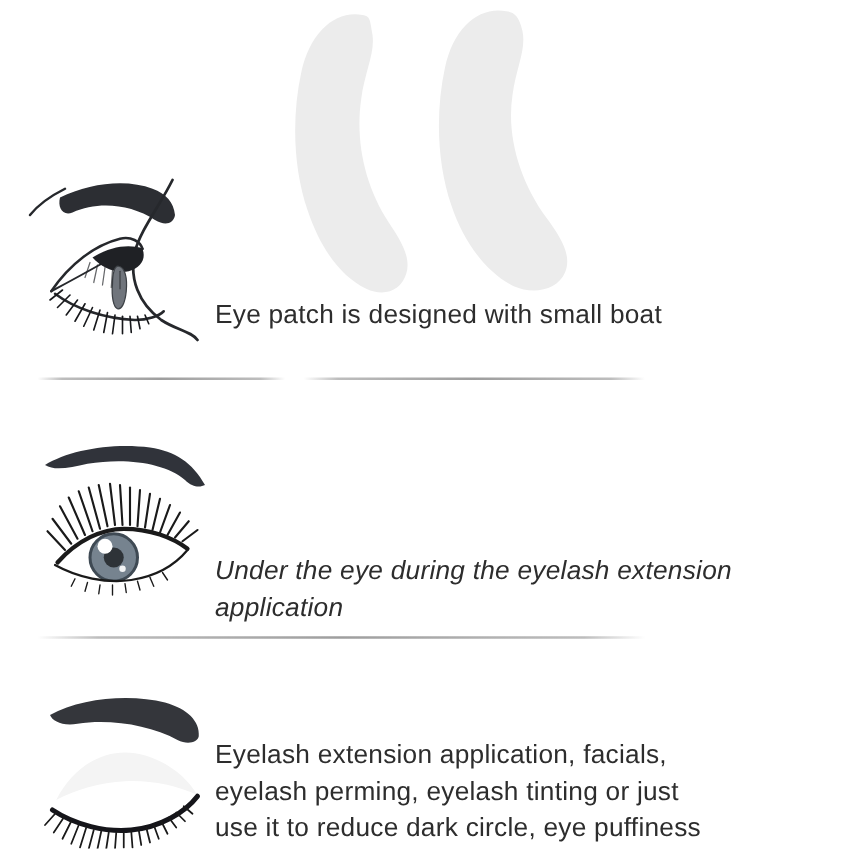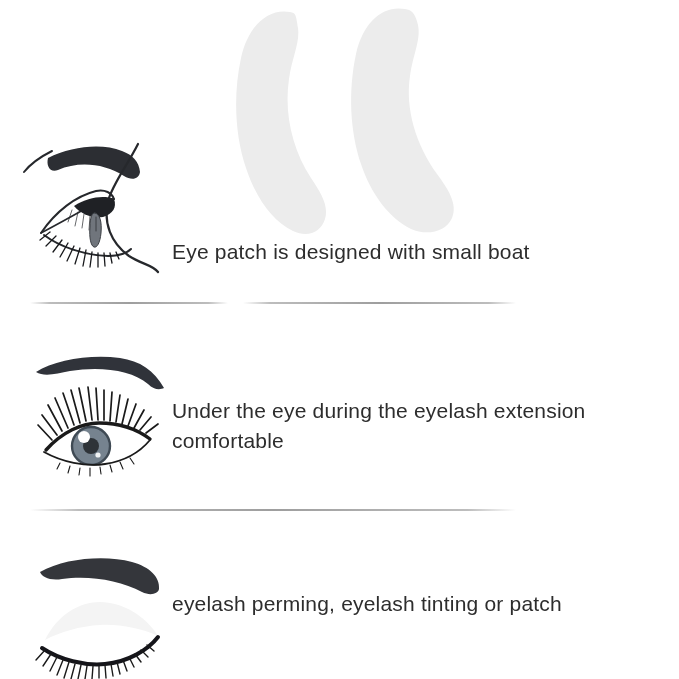--- a/index.html
+++ b/index.html
@@ -16,21 +16,21 @@
   .caption {
     position: absolute;
     left: 172px;
     color: #2d2d2d;
     font-size: 21px;
     line-height: 29.5px;
     letter-spacing: 0.2px;
     white-space: nowrap;
   }
   #caption-1 { top: 237px; }
-  #caption-2 { top: 396px; }
+  #caption-2 { top: 442px; font-style: italic; }
   #caption-3 { top: 589px; }
   .divider {
     position: absolute;
     height: 2px;
     background: linear-gradient(to right,
       rgba(170,170,170,0) 0%, #bdbdbd 10%, #9e9e9e 50%, #bdbdbd 90%, rgba(170,170,170,0) 100%);
   }
   #divider-1a { left: 30px;  top: 302px; width: 198px; }
   #divider-1b { left: 243px; top: 302px; width: 273px; }
   #divider-2  { left: 30px;  top: 509px; width: 486px; }
@@ -150,24 +150,26 @@
       </g>
     </g>
   </svg>
 
   <div class="caption" id="caption-1">
     <div>Eye patch is designed with small boat</div>
   </div>
 
   <div class="caption" id="caption-2">
     <div>Under the eye during the eyelash extension</div>
-    <div>comfortable</div>
+    <div>application</div>
   </div>
 
   <div class="caption" id="caption-3">
-    <div>eyelash perming, eyelash tinting or patch</div>
+    <div>Eyelash extension application, facials,</div>
+    <div>eyelash perming, eyelash tinting or just</div>
+    <div>use it to reduce dark circle, eye puffiness</div>
   </div>
 
   <div class="divider" id="divider-1a"></div>
   <div class="divider" id="divider-1b"></div>
   <div class="divider" id="divider-2"></div>
 
 </div>
 
 </body></html>

